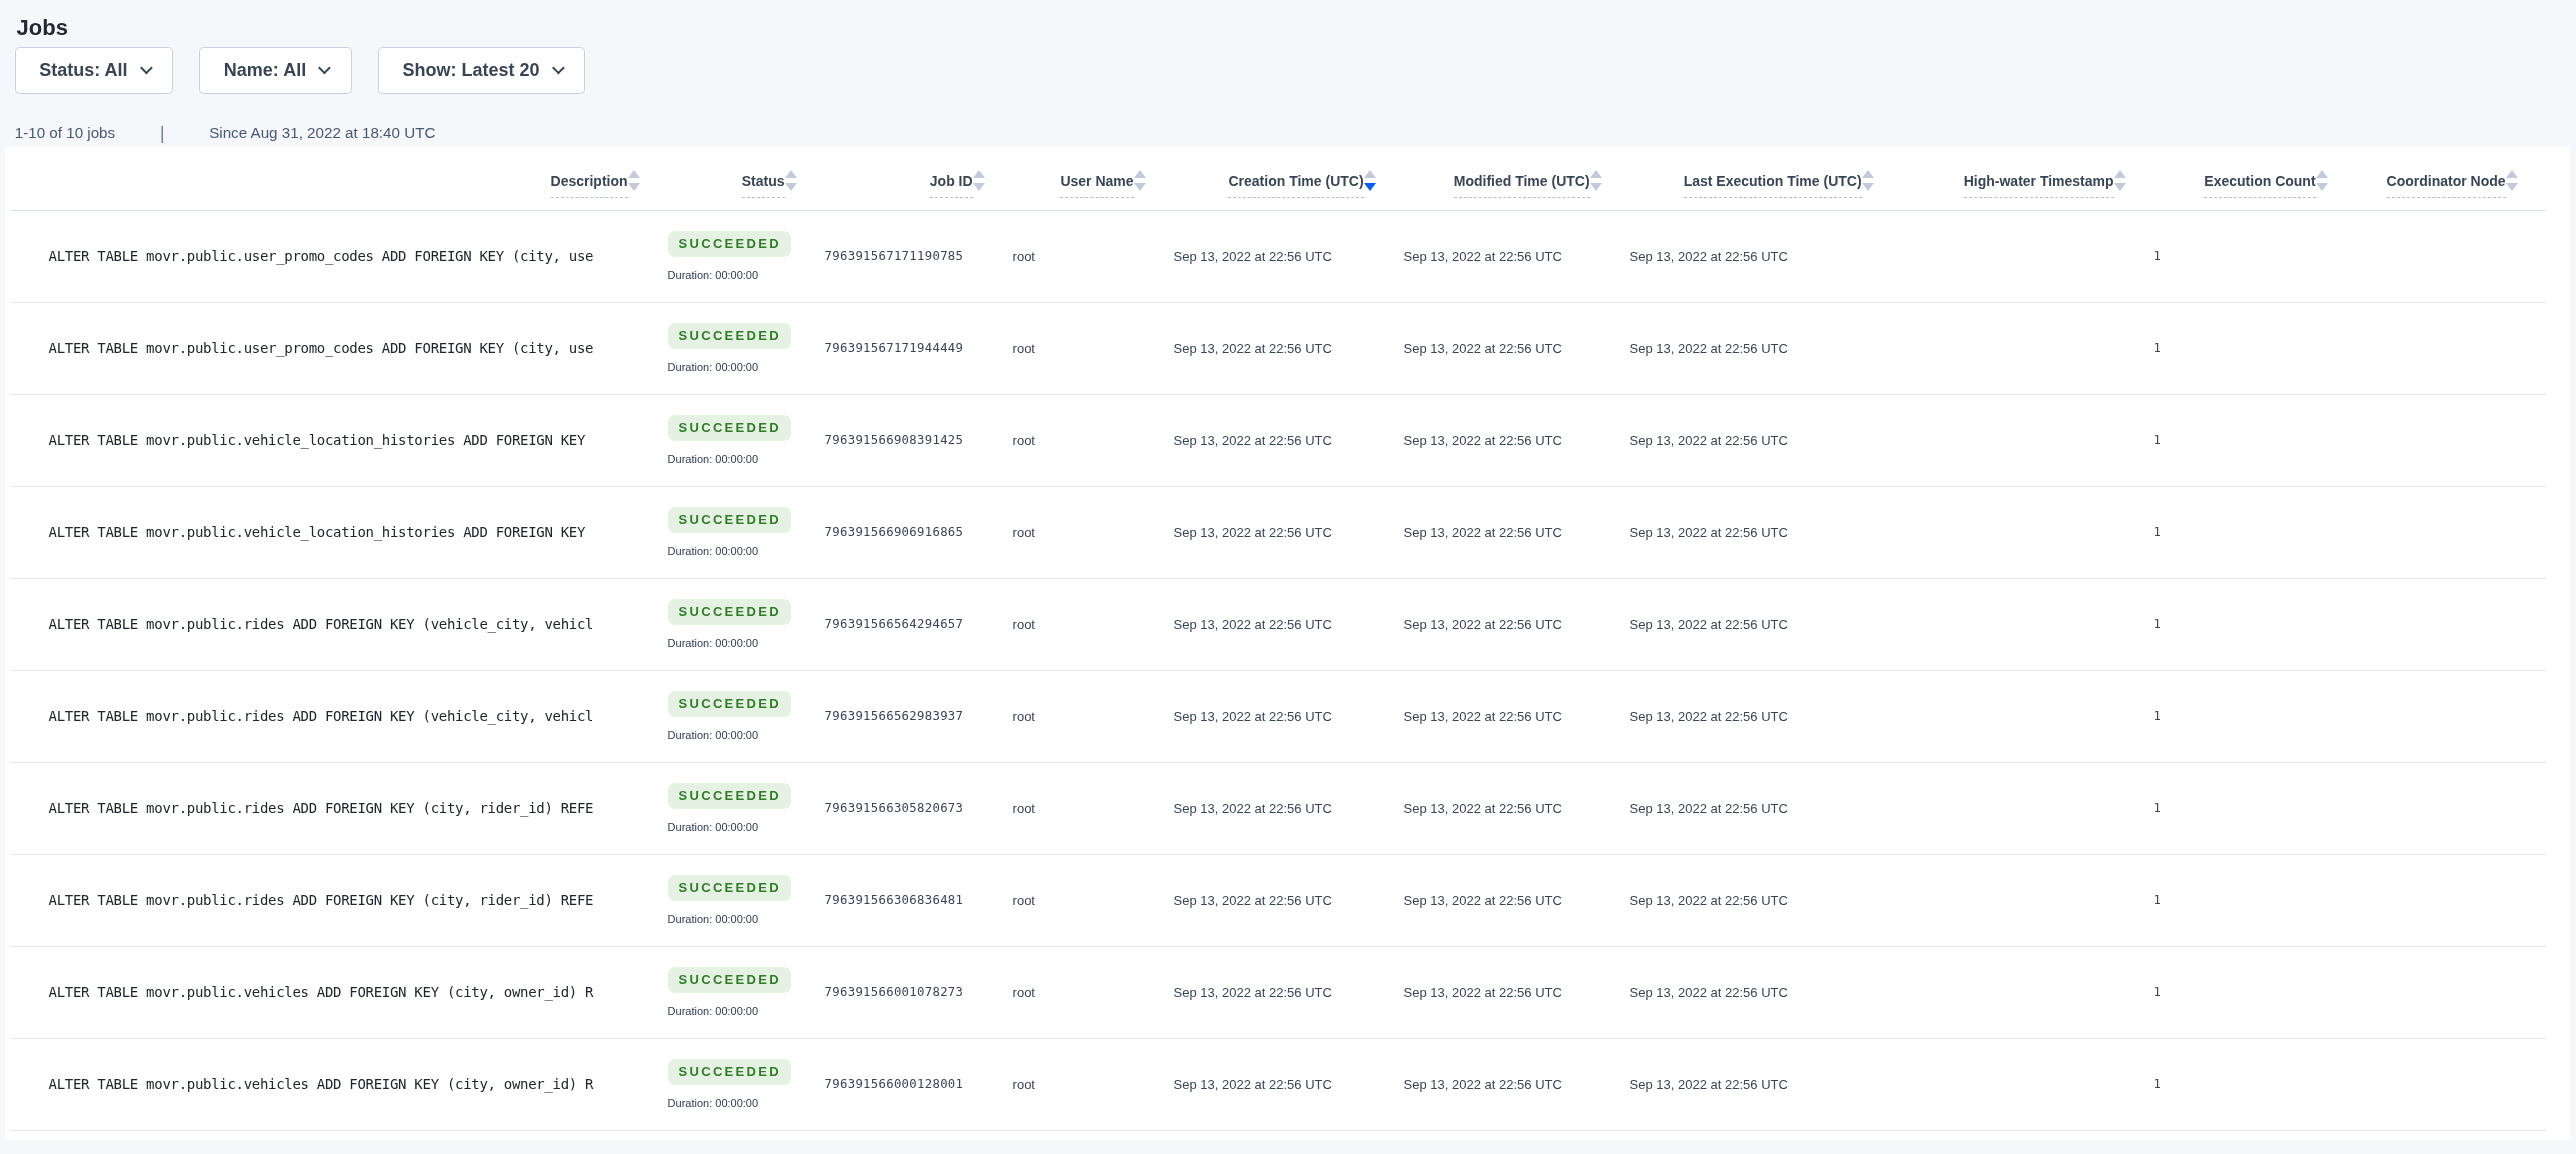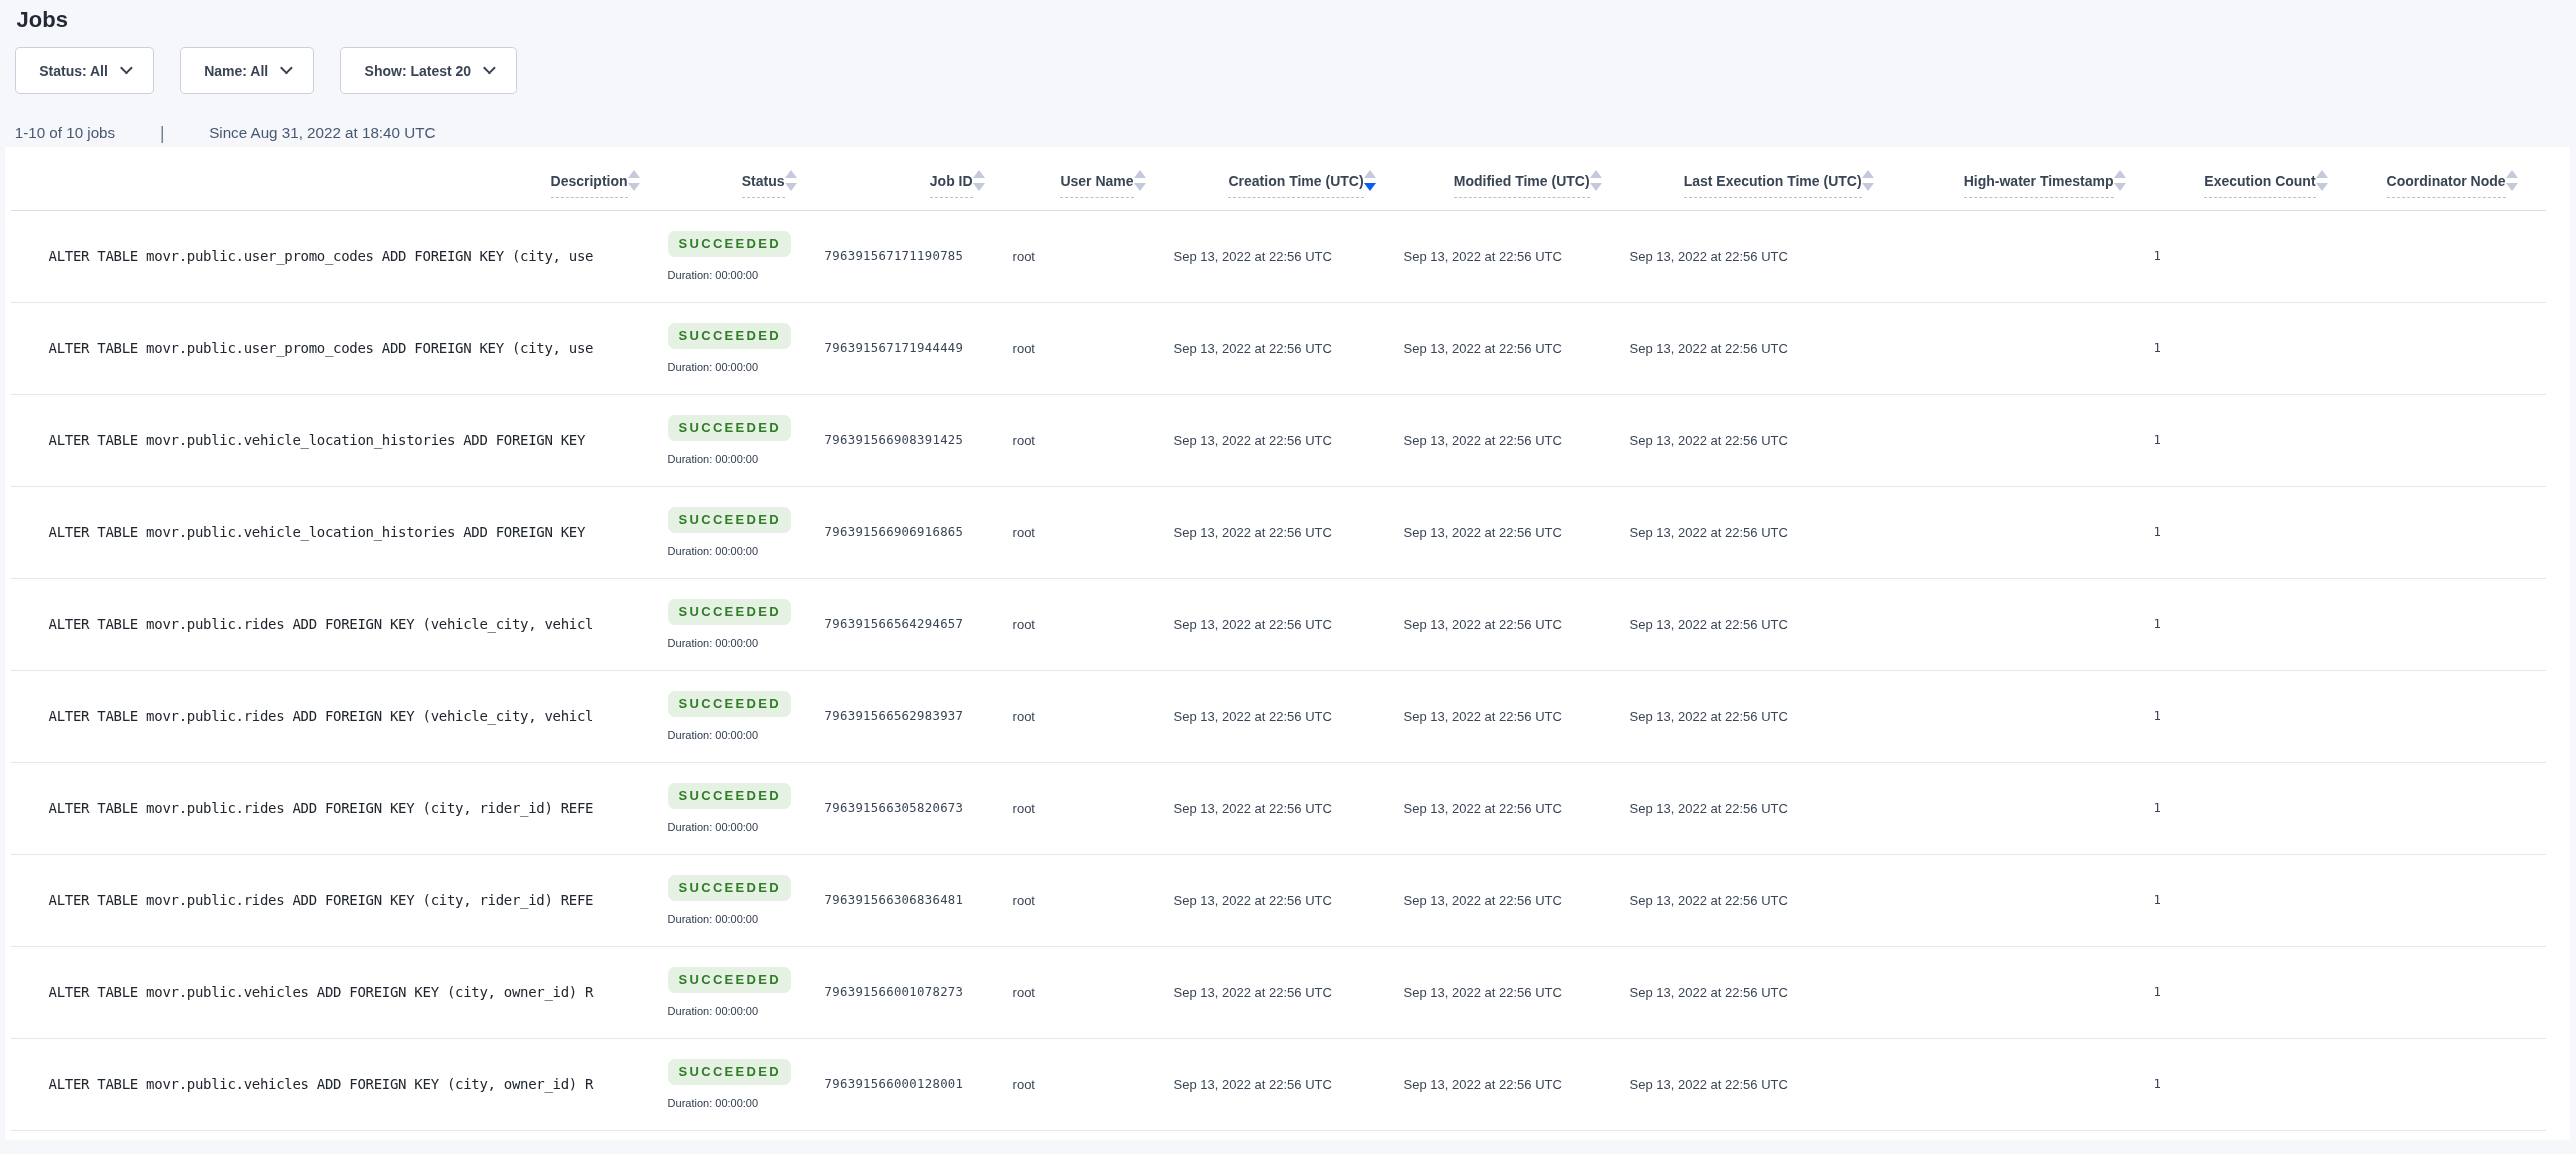--- a/index.html
+++ b/index.html
@@ -6,36 +6,36 @@
   html, body { width: 2576px; height: 1155px; overflow: hidden; }
   body {
     background: var(--page-background, #F5F7FA);
     font-family: "Liberation Sans", sans-serif;
     color: var(--body-text, #394455);
     position: relative;
   }
 
   
   .page-title {
-    position: absolute; left: 16.4px; top: 7px;
+    position: absolute; left: 16.4px; top: 15px;
     font-size: 22px; font-weight: 700; color: #242A35;
     letter-spacing: 0.1px;
   }
   .filters {
     position: absolute; left: 14.7px; top: 47px;
     display: flex; gap: 26px;
   }
   .dropdown {
     height: 47px; background: #FFFFFF;
     border: 1.2px solid var(--border, #C9CFDE);
     border-radius: 4.7px;
     display: inline-flex; align-items: center;
     padding: 0 22px 0 23.5px;
     font-family: "Liberation Sans", sans-serif;
-    font-size: 14px; font-weight: 700; color: #394455;
+    font-size: 18px; font-weight: 700; color: #394455;
     cursor: pointer;
   }
   .chevron {
     display: inline-block; width: 8.8px; height: 8.8px;
     border-right: 2.3px solid #394455; border-bottom: 2.3px solid #394455;
     transform: rotate(45deg) translate(-1.8px,-1.8px);
     margin-left: 14px;
   }
   .summary {
     position: absolute; left: 14.7px; top: 124px;

